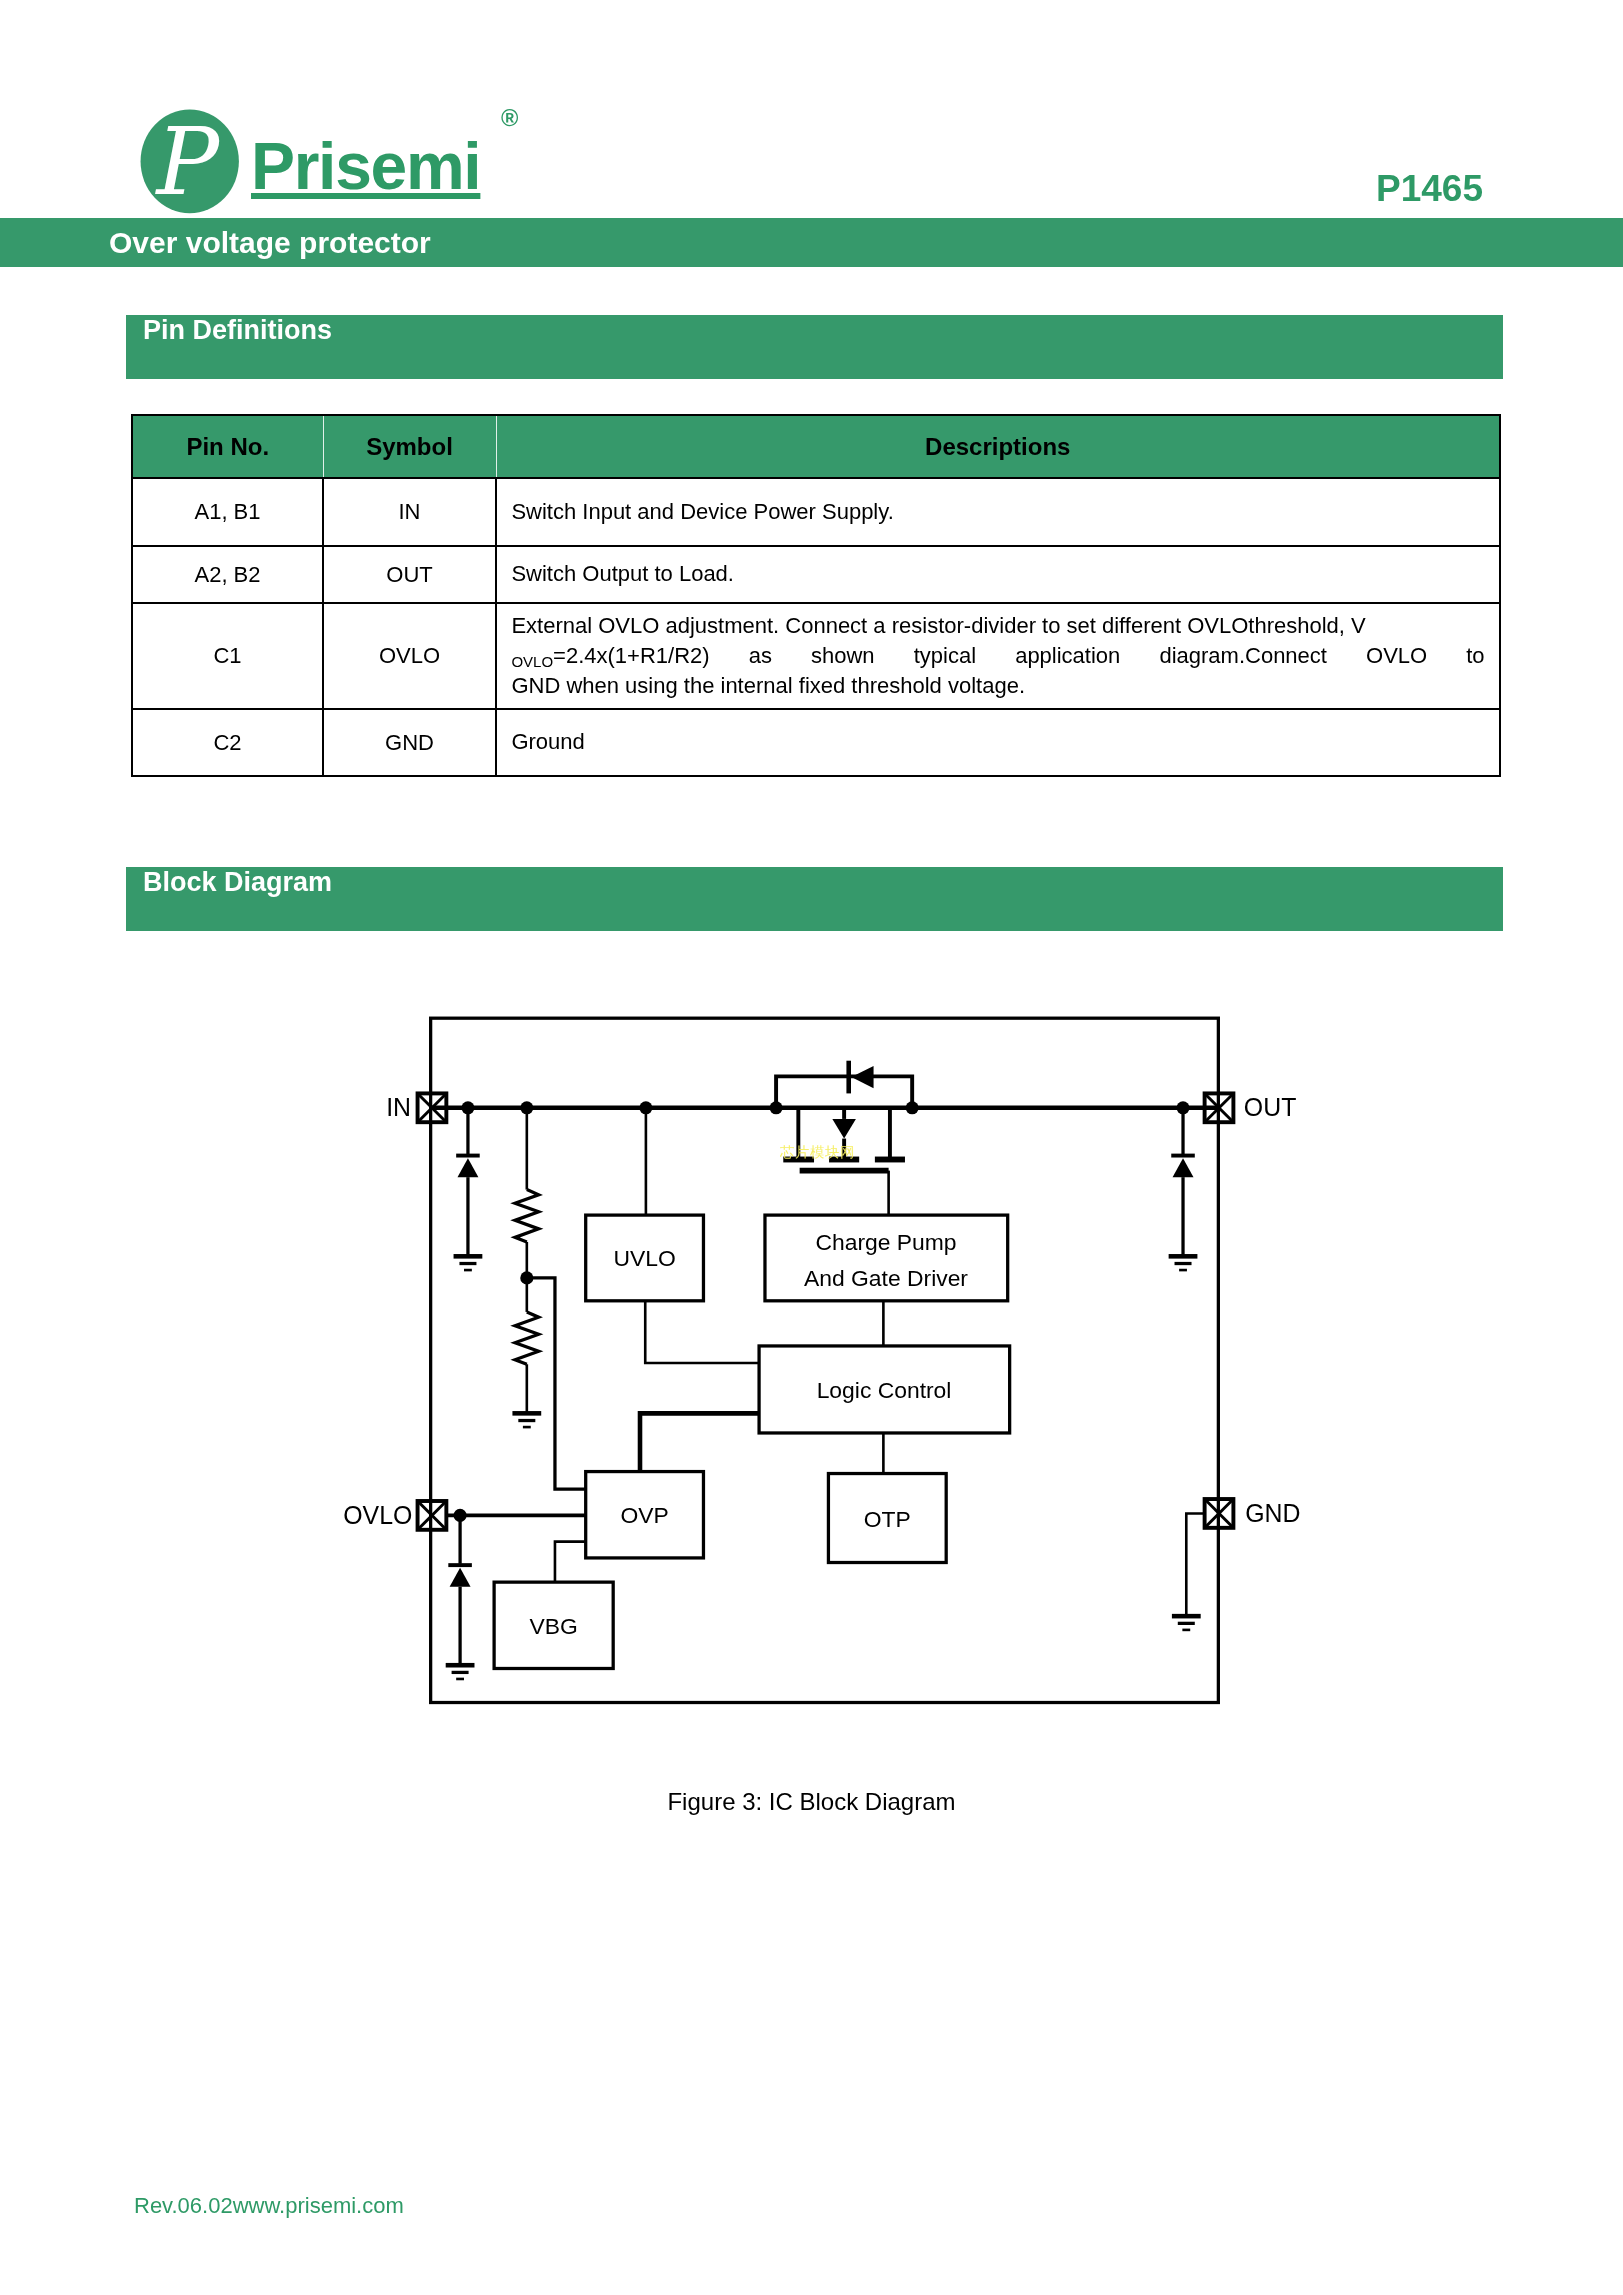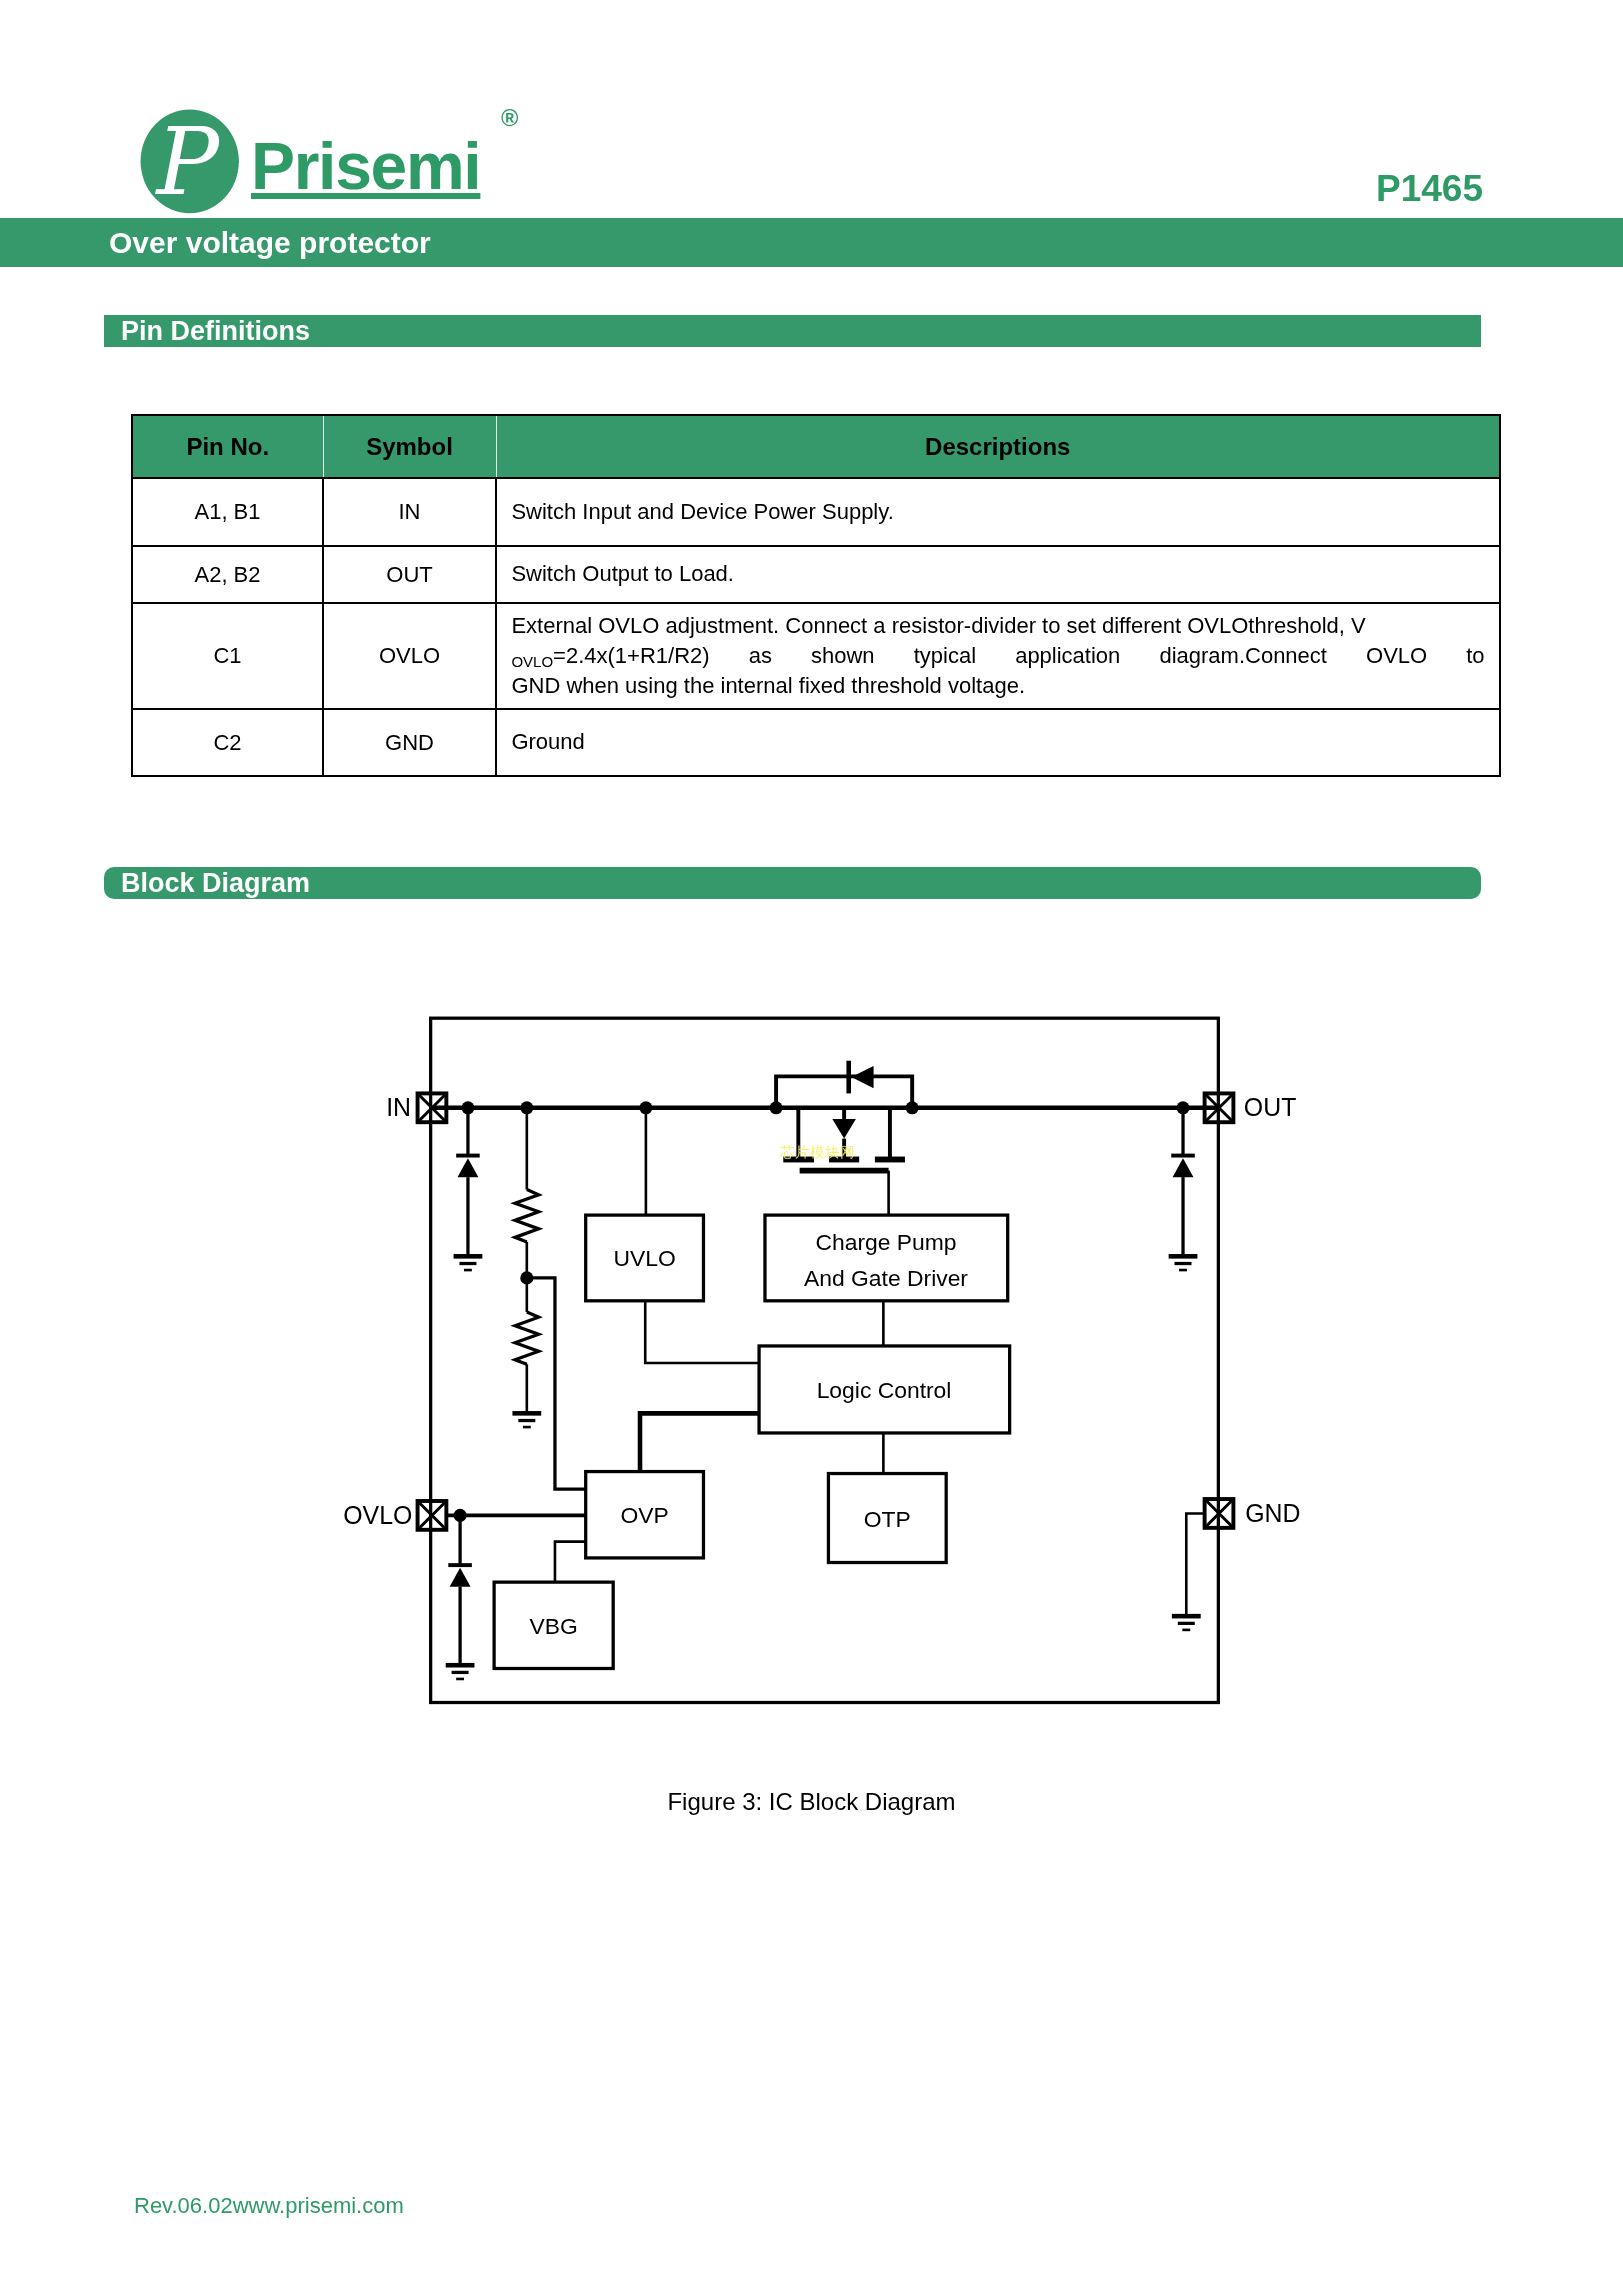--- a/index.html
+++ b/index.html
@@ -13,25 +13,25 @@
   .brand-reg{position:absolute;left:501px;top:105px;font-size:23.6px;font-weight:bold;
              color:var(--green-text);}
   .part-number{position:absolute;left:1376px;top:168px;font-size:37px;font-weight:bold;
                color:var(--green-text);}
 
   .tagline-bar{position:absolute;left:0;top:218px;width:1623px;height:49px;
                background:var(--green);display:flex;align-items:center;}
   .tagline-text{margin-left:109px;font-size:30px;font-weight:bold;color:#fff;}
 
   
-  .section-bar{position:absolute;left:104px;width:1377px;height:32px;background:var(--green);
-               display:flex;align-items:flex-end;}
+  .section-bar{position:absolute;left:126px;width:1377px;height:64px;background:var(--green);
+               display:flex;align-items:flex-start;}
   .section-text{margin-left:17px;font-size:27px;font-weight:bold;color:#fff;}
   #bar-pin-definitions{top:315px;}
-  #bar-block-diagram{top:867px;border-radius:10px;}
+  #bar-block-diagram{top:867px;}
 
   
   .pin-table{position:absolute;left:131px;top:414px;width:1368px;border-collapse:collapse;
              table-layout:fixed;}
   .pin-table col.c1{width:191px;} .pin-table col.c2{width:173px;} .pin-table col.c3{width:1004px;}
   .pin-table th{background:var(--table-header-bg);color:#000;font-size:24px;font-weight:bold;
                 height:59px;border-left:1.3px solid rgba(255,255,255,.85);
                 border-right:1.3px solid rgba(255,255,255,.85);border-bottom:2.6px solid #000;}
   .pin-table td{border:2px solid #000;font-size:22px;}
   .pin-table{border:2.6px solid #000;}

